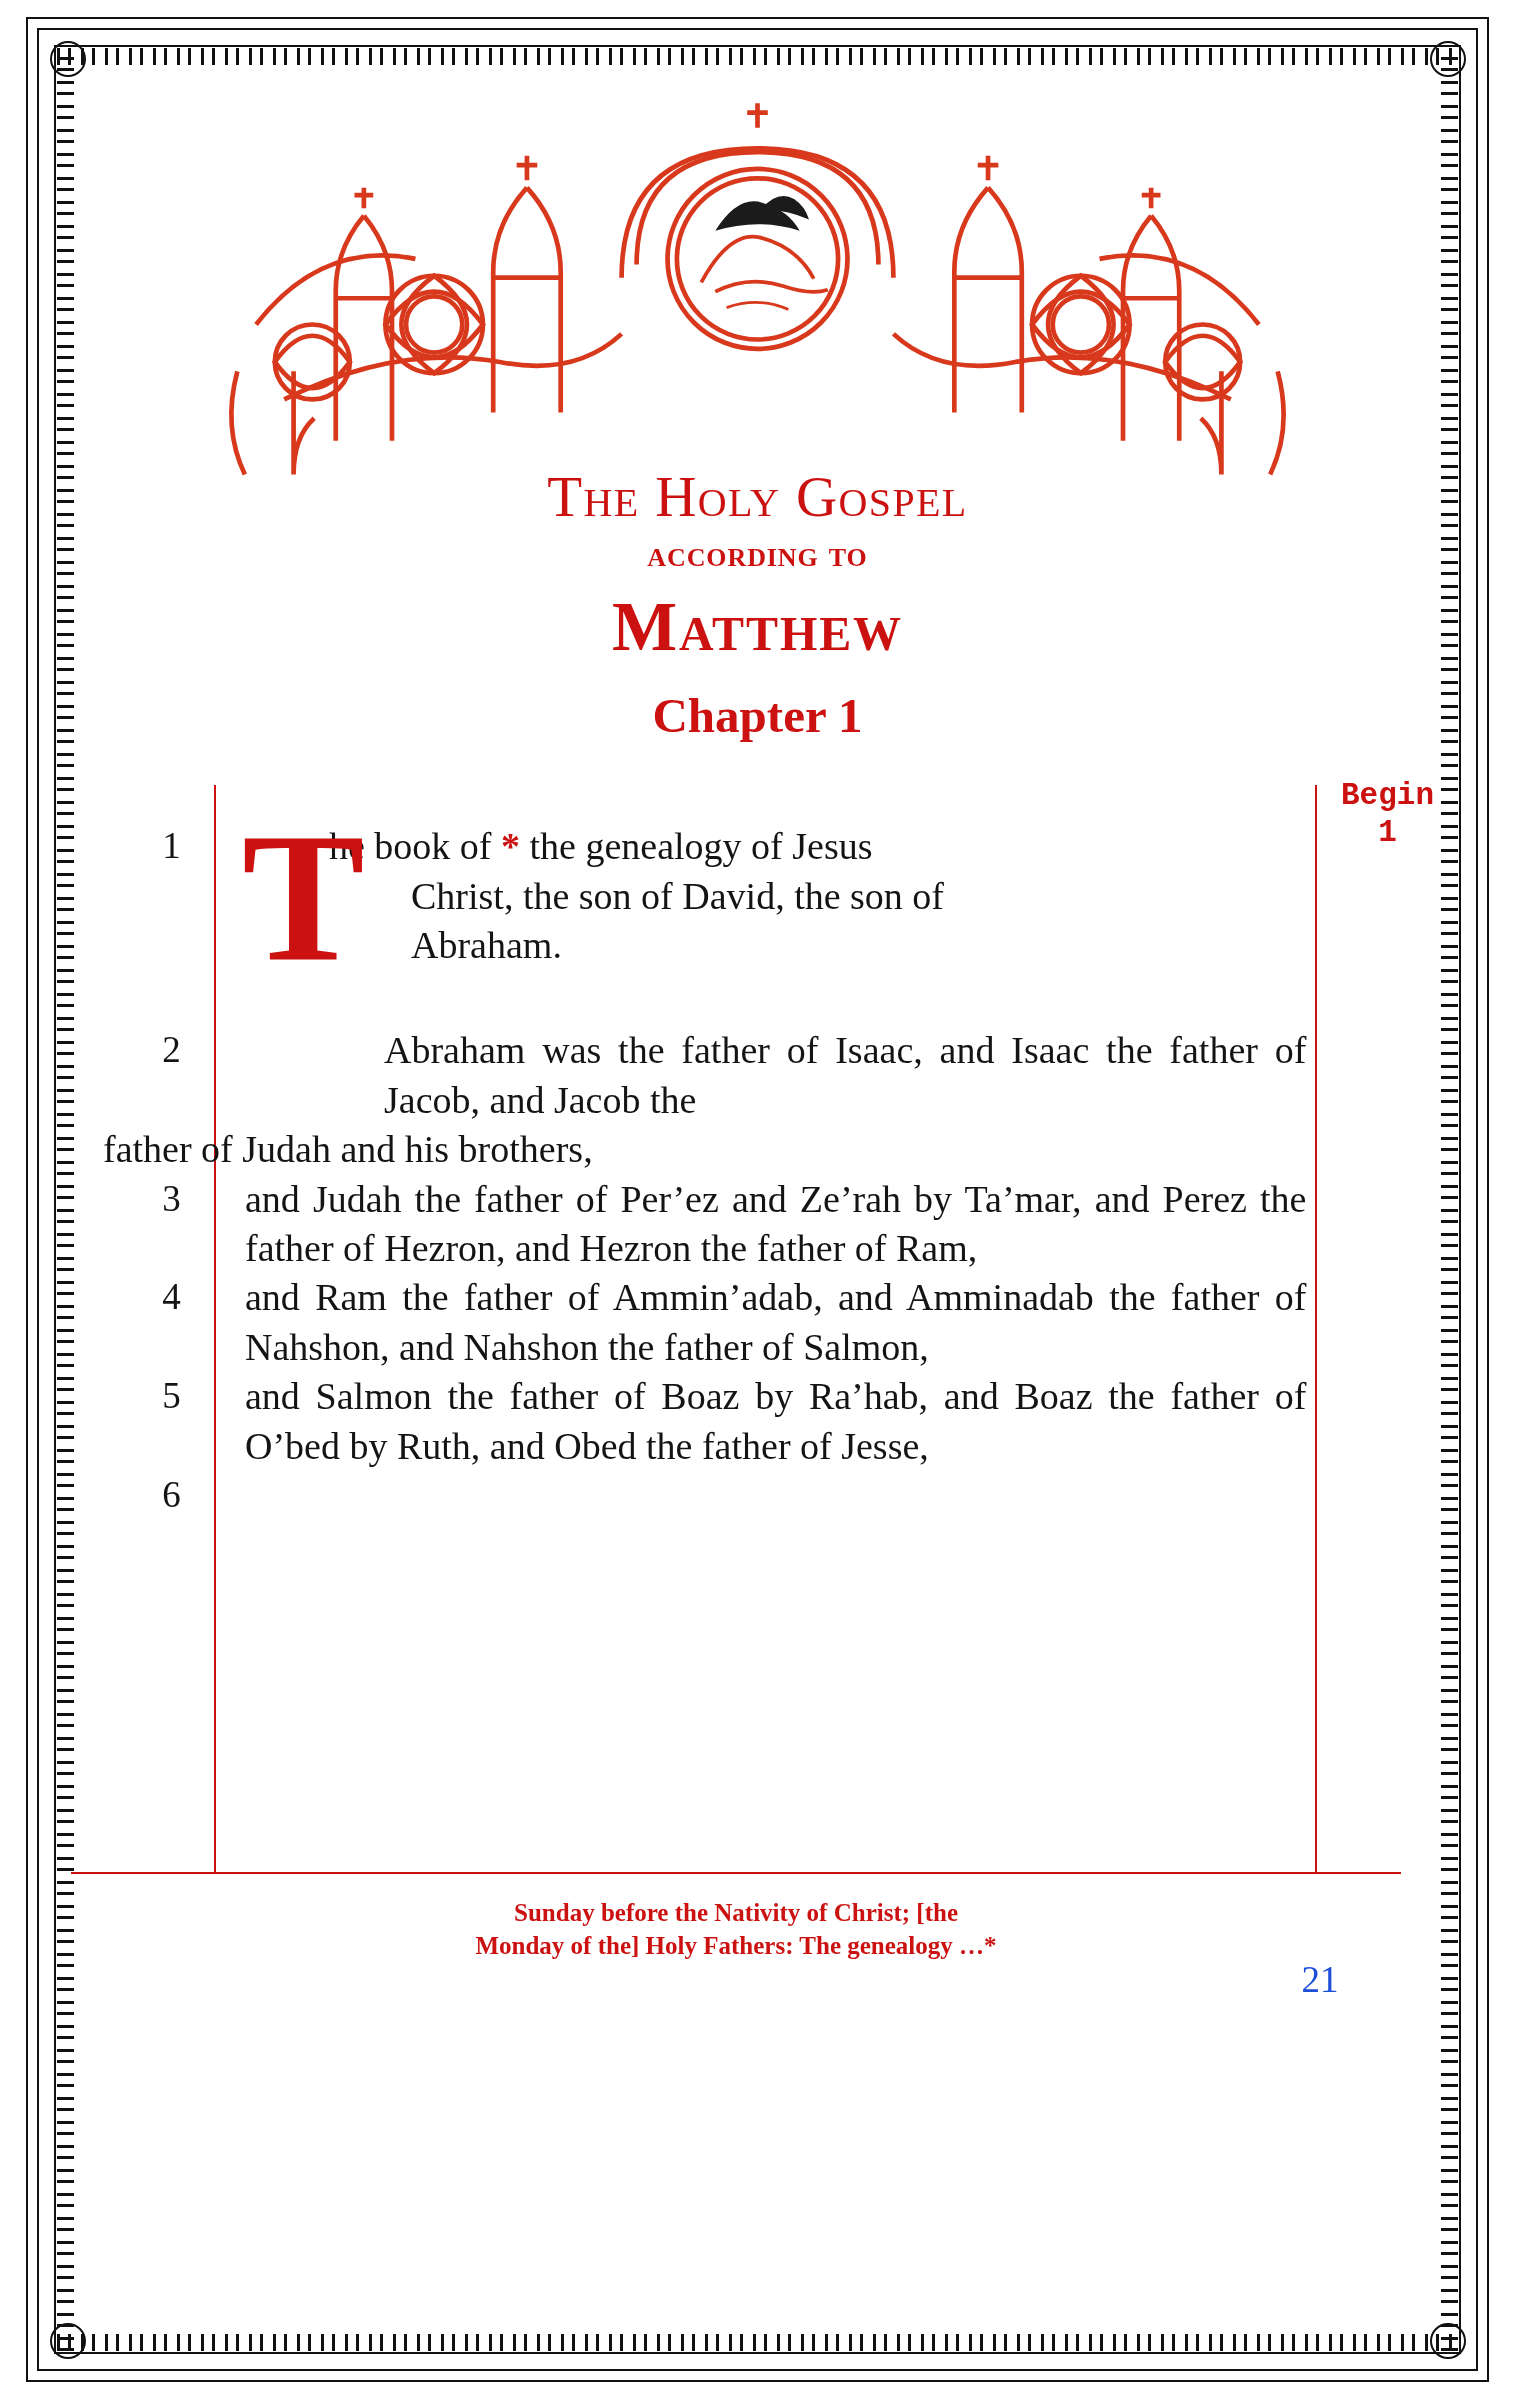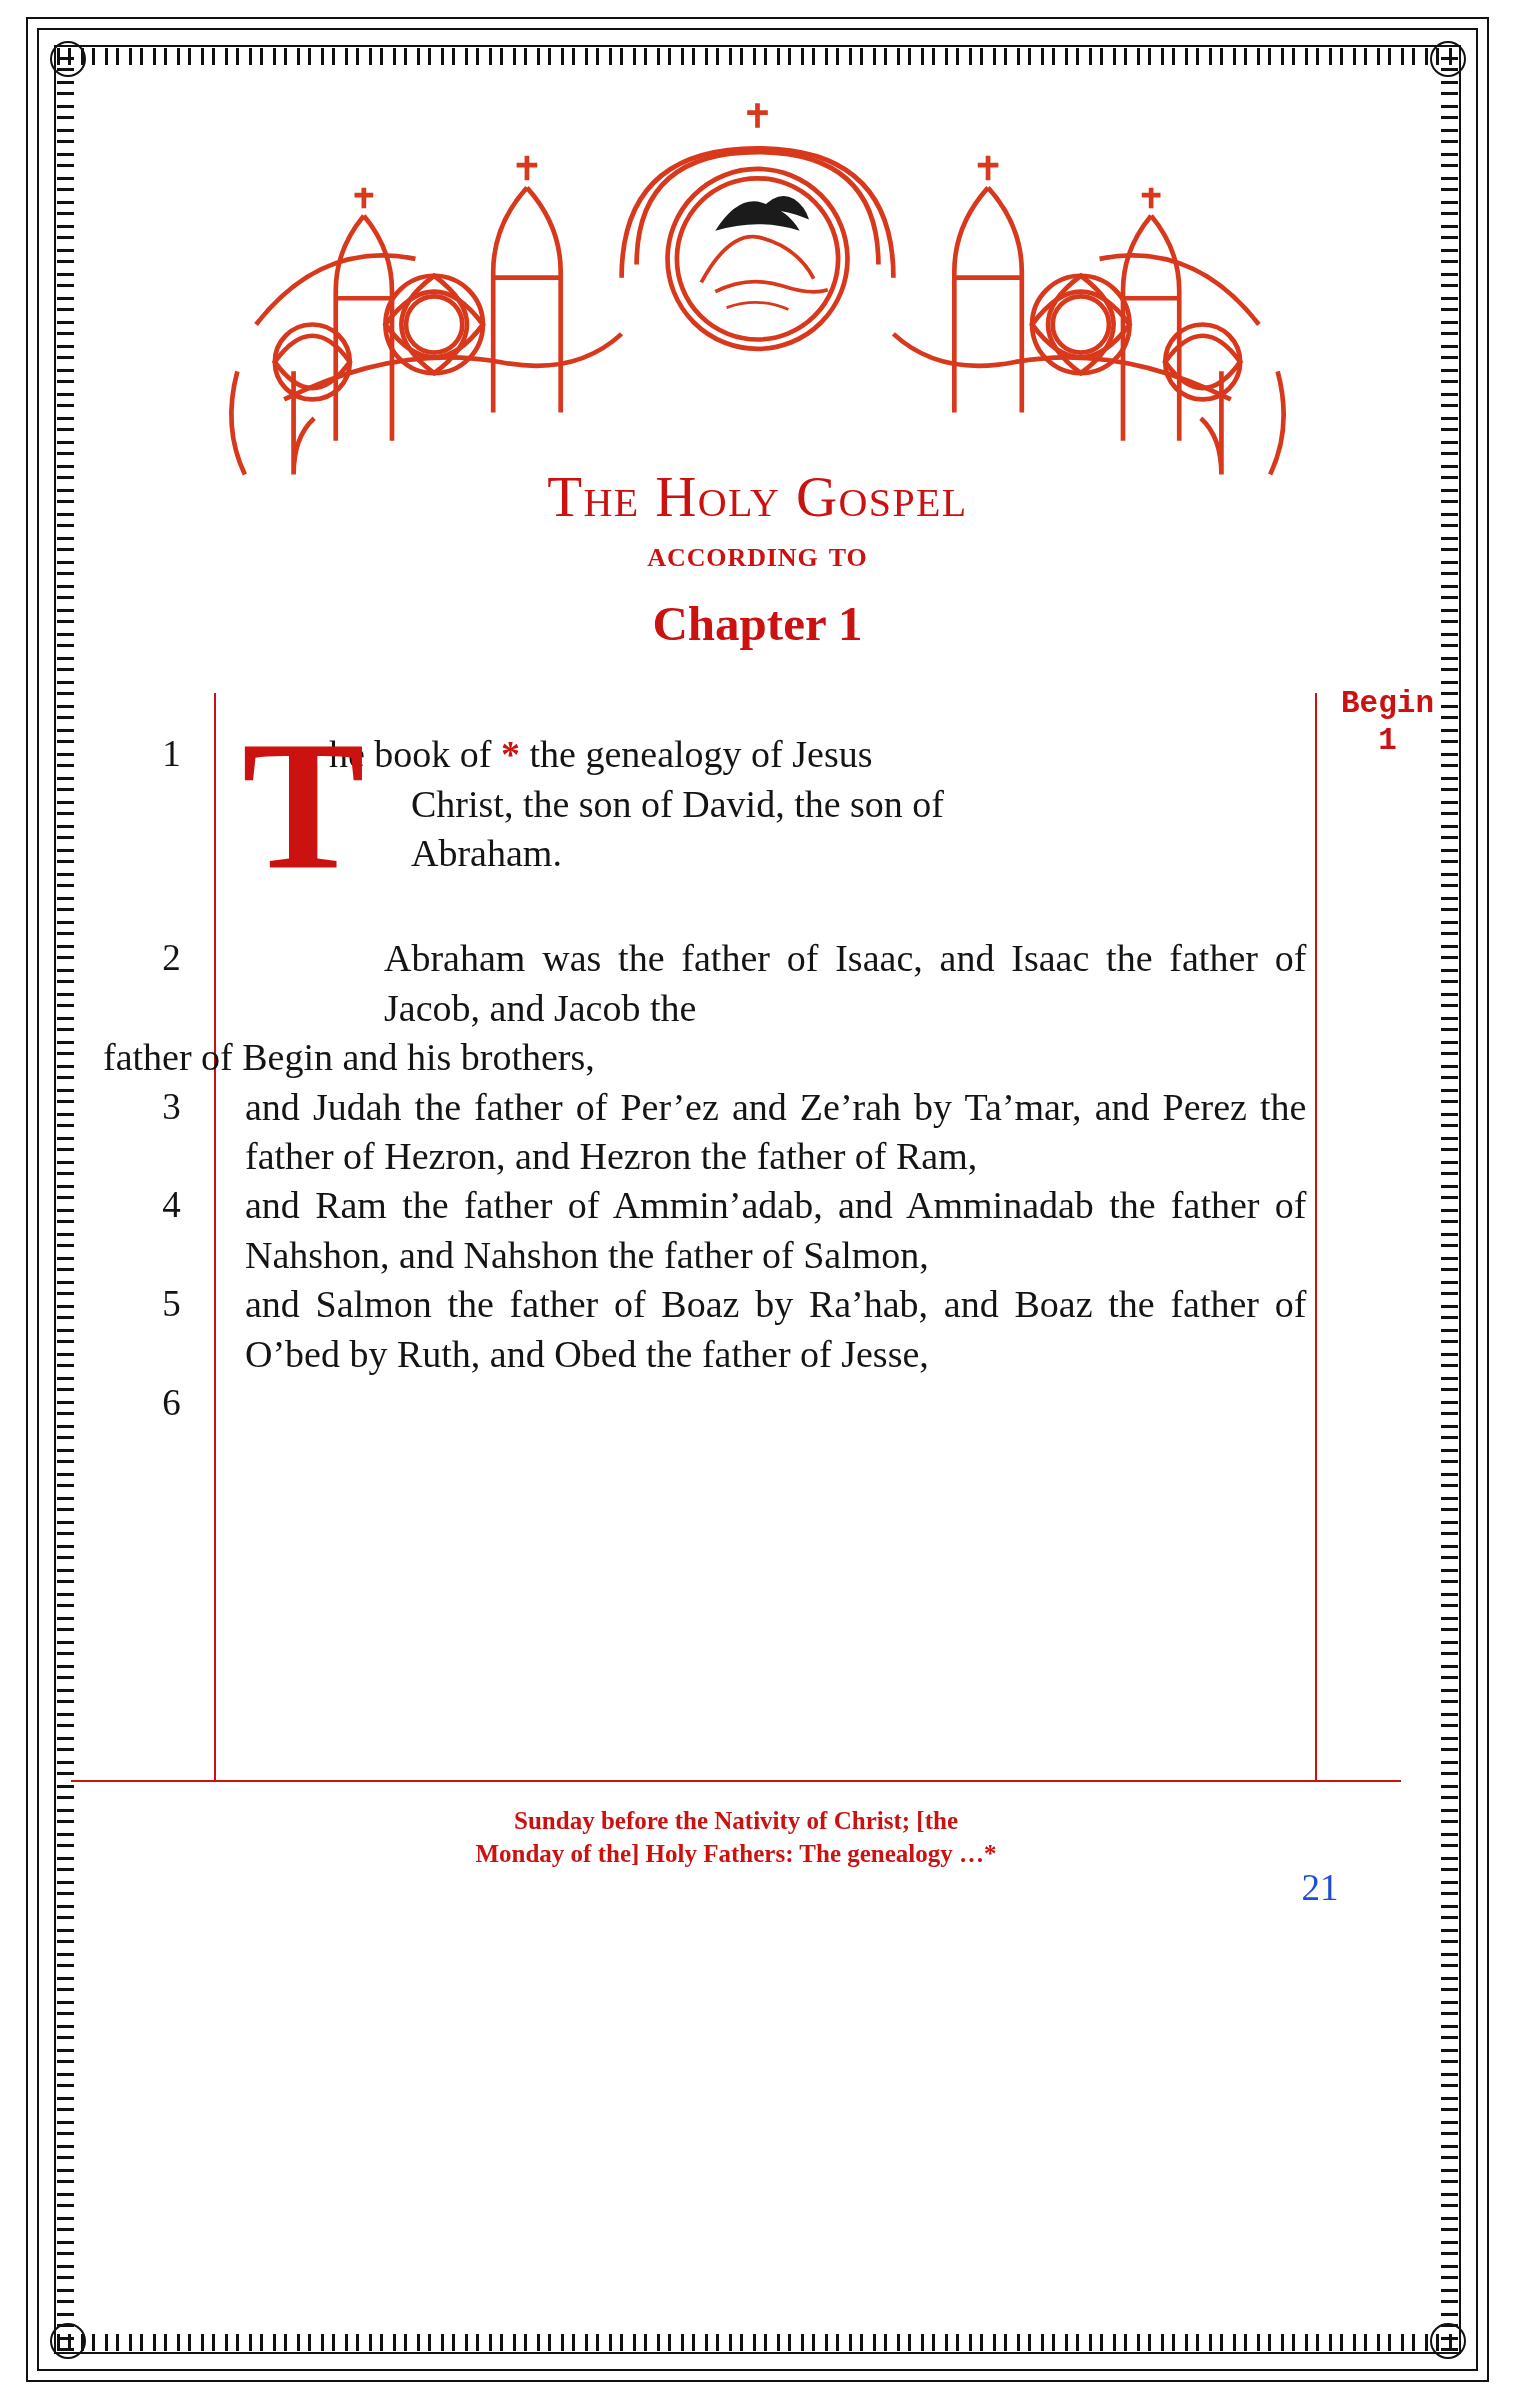--- a/index.html
+++ b/index.html
@@ -335,20 +335,21 @@
           <path d="M1140 300 l0 110 q0 -40 -22 -60"></path>
           <path d="M90 300 q-16 60 8 110"></path>
           <path d="M1200 300 q16 60 -8 110"></path>
         </g>
       </svg>
     </div>
 
     <div class="title-block">
       <div class="title-main">The Holy Gospel</div>
       <div class="title-sub">according to</div>
+      <div class="title-book">Matthew</div>
       <div class="title-chapter">Chapter 1</div>
     </div>
 
     <div class="body-area">
       <div class="rule-left"></div>
       <div class="rule-right"></div>
       <div class="rule-bottom"></div>
 
       <div class="margin-note">
         <div>Begin</div>
@@ -359,21 +360,21 @@
 
         <div class="verse verse-1" style="min-height:204px;">
           <span class="vnum">1</span>
           <span class="dropcap">T</span>
           <span class="vtext" style="display:block;padding-left:84px;margin-top:37px;">he book of <span class="asterisk">*</span> the genealogy of Jesus <span style="display:block;padding-left:82px;">Christ, the son of David, the son of</span><span style="display:block;padding-left:82px;">Abraham.</span></span>
         </div>
 
         <div class="verse">
           <span class="vnum">2</span>
           <span class="vtext" style="padding-left:139px;">Abraham was the father of Isaac, and Isaac the father of Jacob, and Jacob the</span>
-          <span class="vtext nojust" style="margin-left:-142px;">father of Begin and his brothers,</span>
+          <span class="vtext nojust" style="margin-left:-142px;">father of Judah and his brothers,</span>
         </div>
 
         <div class="verse">
           <span class="vnum">3</span>
           <span class="vtext">and Judah the father of Per’ez and Ze’rah by Ta’mar, and Perez the father of Hezron, and Hezron the father of Ram,</span>
         </div>
 
         <div class="verse">
           <span class="vnum">4</span>
           <span class="vtext">and Ram the father of Ammin’adab, and Amminadab the father of Nahshon, and Nahshon the father of Salmon,</span>

